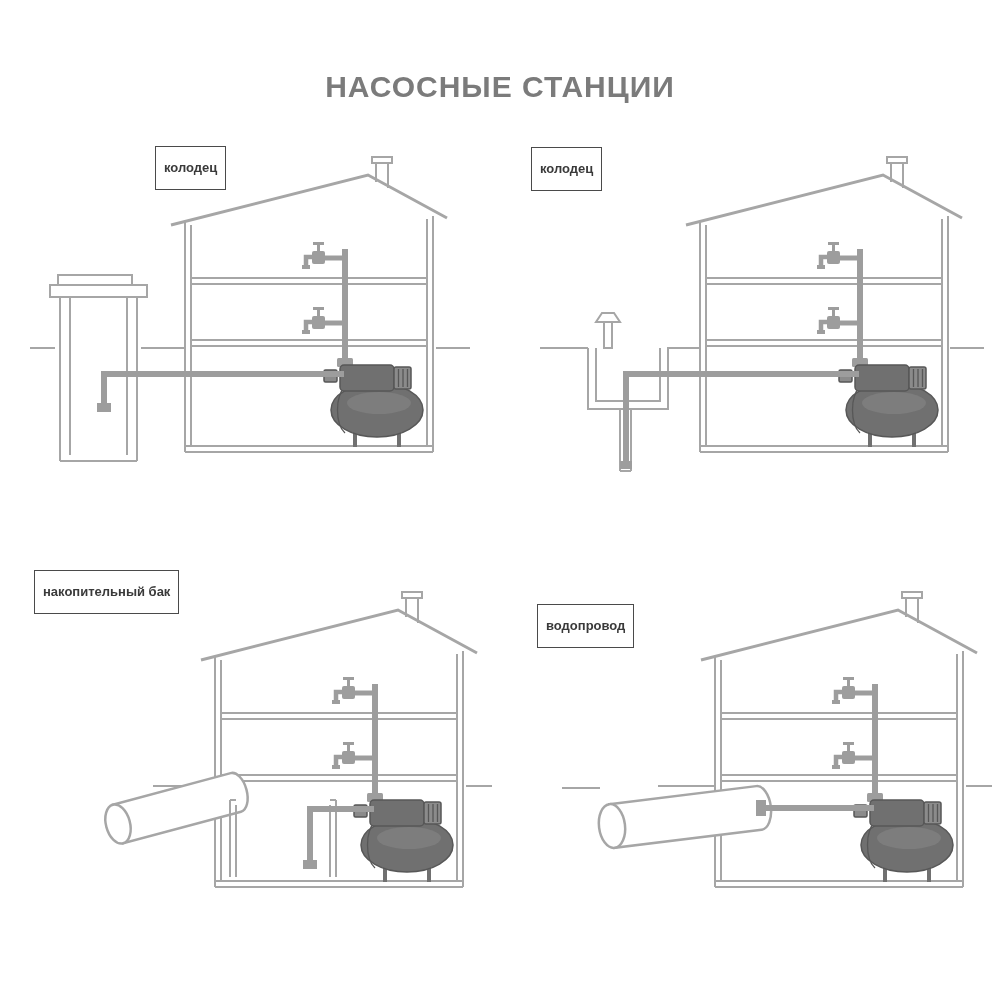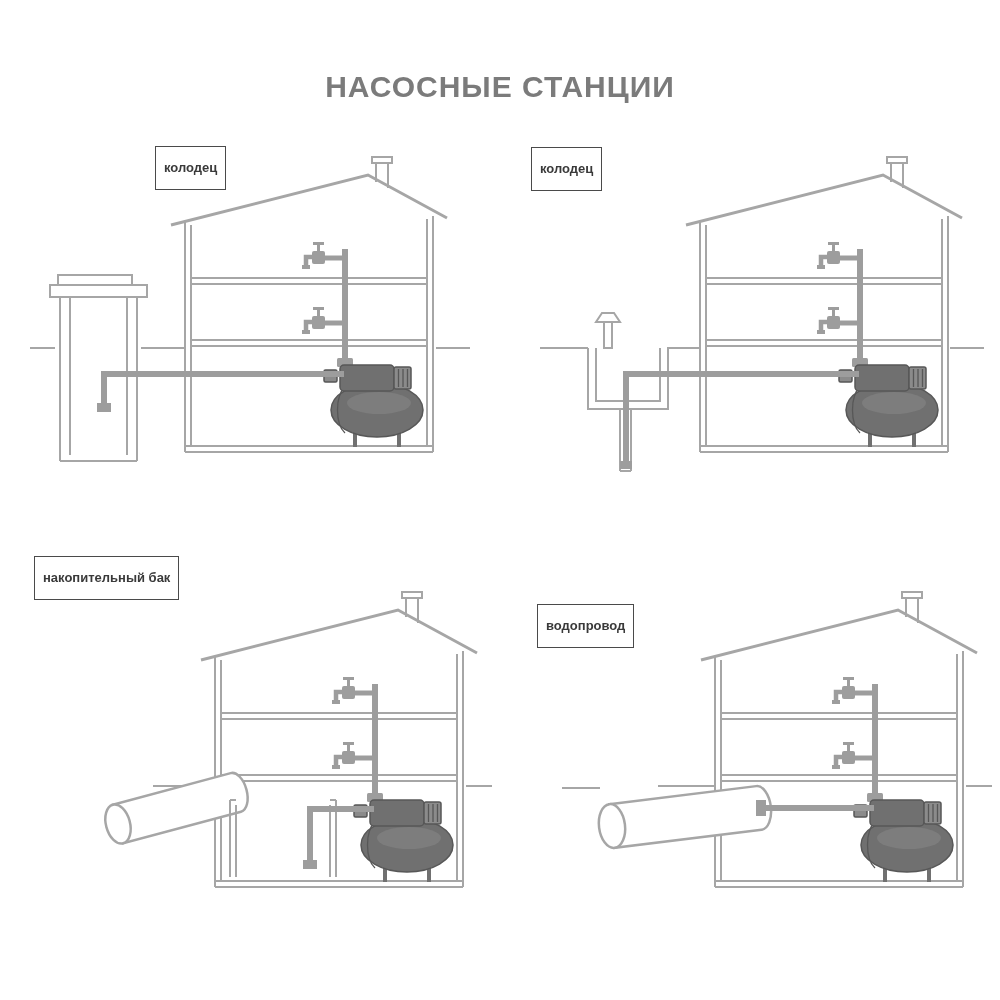--- a/index.html
+++ b/index.html
@@ -99,21 +99,21 @@
     </g>
     <g>
       <path class="ln" d="M120,284 V346 M131,284 V346 M120,346 H131"></path>
     </g>
     <g>
       <path class="pipe" d="M359,249 H126 V338"></path>
       <rect class="pipefill" x="120" y="336" width="12" height="8"></rect>
     </g>
   </svg>
 
-  <div class="label" style="left:34px;top:556px">накопительный бак</div>
+  <div class="label" style="left:34px;top:570px">накопительный бак</div>
   <svg class="panel-svg" style="left:0;top:560px" width="500" height="400" viewBox="0 0 500 400">
     <path class="ln" d="M153,226 H214 M466,226 H492"></path>
     <g transform="translate(203,29)">
         <use href="#house"></use>
       </g>
     <g transform="translate(118,264) rotate(-15)">
       <path class="ln25 ln whitefill" d="M0,-20 H122 A11,20 0 0 1 122,20 H0 Z"></path>
       <ellipse class="ln ln25 whitefill" cx="0" cy="0" rx="12" ry="20"></ellipse>
     </g>
     <g>

